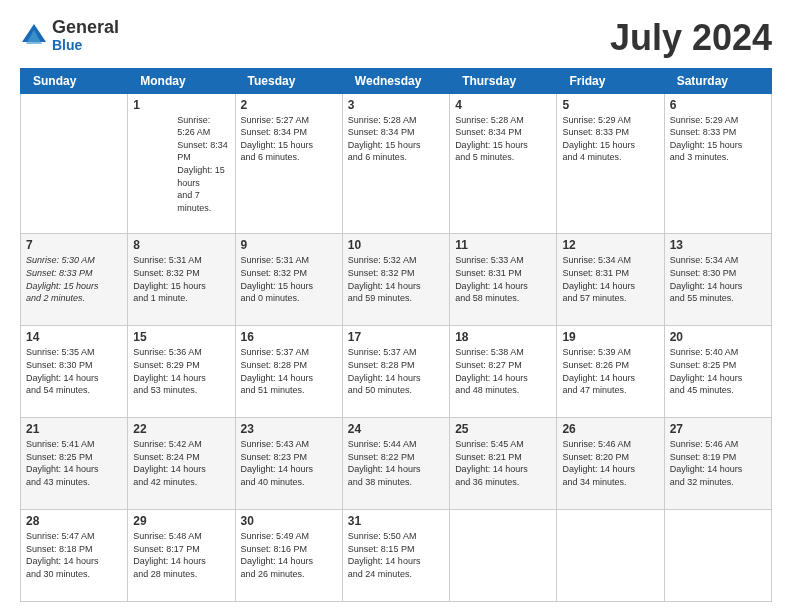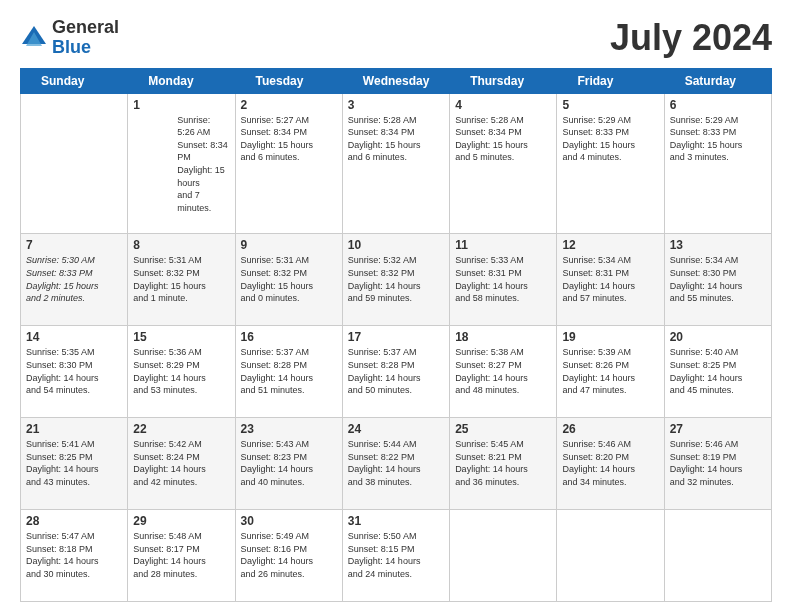--- a/index.html
+++ b/index.html
@@ -31,21 +31,21 @@
       display: flex;
       flex-direction: column;
       line-height: 1.1;
     }
     .logo-general {
       font-size: 18px;
       font-weight: bold;
       color: #333;
     }
     .logo-blue {
-      font-size: 18px;
+      font-size: 14px;
       font-weight: bold;
       color: #1a6bb5;
     }
     .logo-icon {
       width: 28px;
       height: 28px;
       margin-right: 4px;
     }
     .title-section {
       text-align: right;
@@ -65,21 +65,21 @@
       border: 1px solid #ccc;
       border-collapse: collapse;
       width: 100%;
       table-layout: fixed;
     }
     .calendar th {
       background-color: #1a6bb5;
       color: #fff;
       font-size: 12px;
       font-weight: bold;
-      padding: 5px 20px;
+      padding: 5px 12px;
       text-align: left;
       border: 1px solid #1a6bb5;
     }
     .calendar td {
       vertical-align: top;
       padding: 4px 5px;
       border: 1px solid #ccc;
       font-size: 9.5px;
       color: #333;
       background: #fff;

